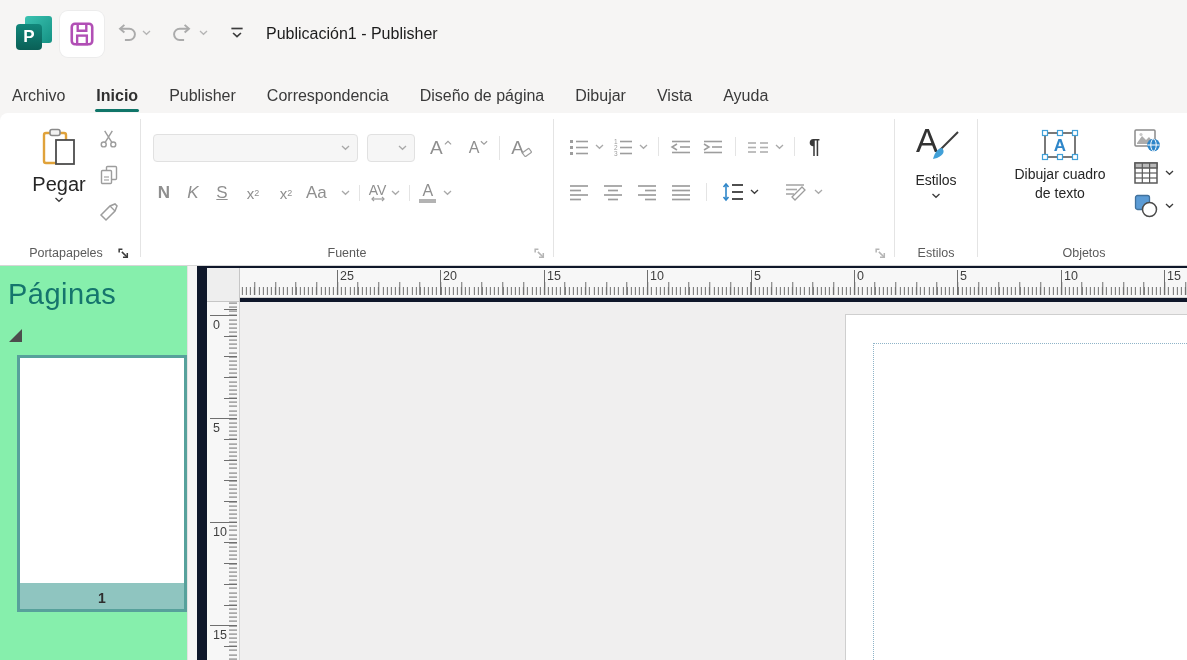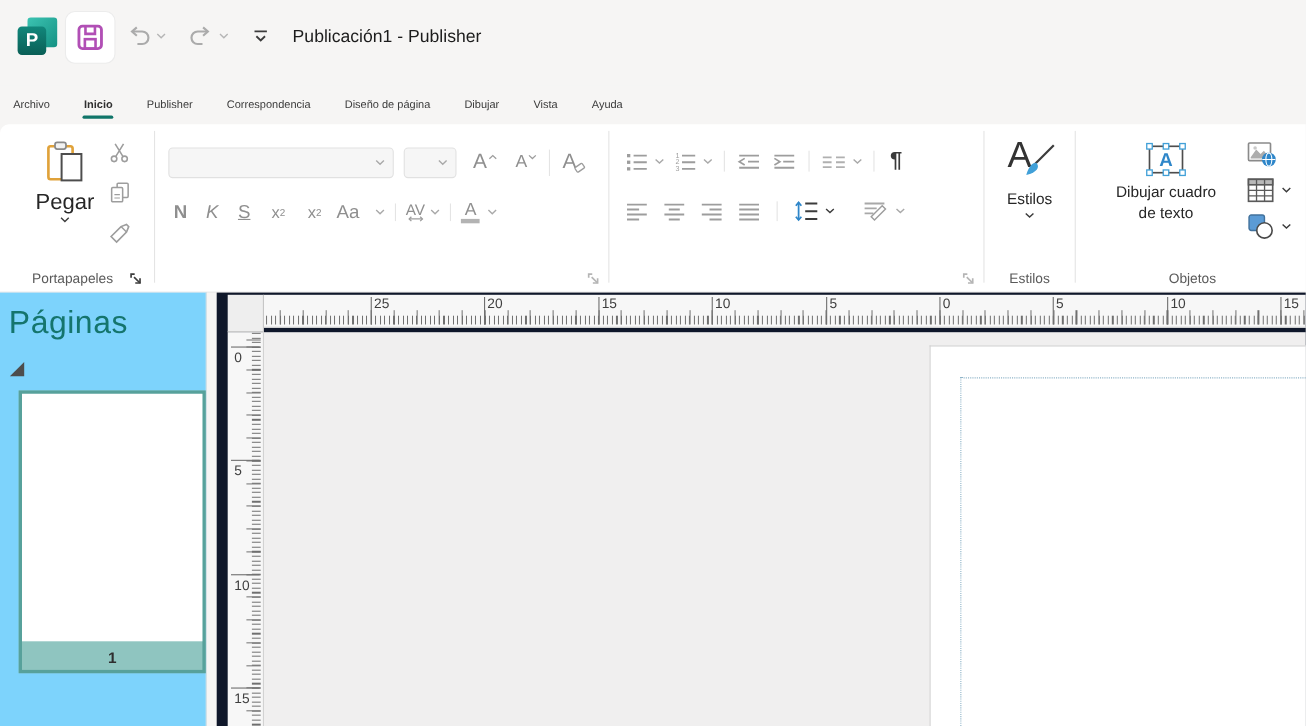--- a/index.html
+++ b/index.html
@@ -18,21 +18,21 @@
   .qat-save { position:absolute; left:60px; top:11px; width:44px; height:46px; background:#fff;
     border-radius:8px; box-shadow:0 0 0 1px #ececec; display:flex; align-items:center; justify-content:center; }
   .qat-btn { position:absolute; top:20px; display:flex; align-items:center; gap:3px; }
   #undo-group { left:113px; } #redo-group { left:170px; }
   .qat-custom { position:absolute; left:228px; top:24px; }
   #title-text { position:absolute; left:266px; top:25px; font-size:16px; color:#1c1c1c; }
 
   
   #tabrow { position:absolute; left:0; top:78px; width:1187px; height:35px; background:#f6f5f4;
     display:flex; align-items:center; gap:29px; padding-left:11px; }
-  .tab { font-size:10px; color:#3a3a3a; position:relative; padding:6px 1px; cursor:default; white-space:nowrap; }
+  .tab { font-size:16px; color:#3a3a3a; position:relative; padding:6px 1px; cursor:default; white-space:nowrap; }
   .tab.active { font-weight:bold; color:#303030; }
   .tab.active::after { content:""; position:absolute; left:0; right:0; bottom:-1px; height:3px;
     border-radius:2px; background:#107569; }
 
   
   #ribbon { position:absolute; left:0; top:113px; width:1187px; height:153px; background:#fff;
     border-bottom:1px solid #d6d6d6; border-radius:8px 0 0 0; display:flex; }
   .group { position:relative; height:100%; flex:0 0 auto; }
   .group-sep { width:1px; background:#e4e4e4; margin:6px 0 8px 0; flex:0 0 auto; }
   .group-label { position:absolute; bottom:5px; left:0; right:0; text-align:center;
@@ -77,21 +77,21 @@
   .estilos-art { position:relative; width:44px; height:42px; }
   .estilos-art .bigA { font-size:33px; color:#333; font-weight:500; position:absolute; left:2px; top:-4px; }
 
   
   #grp-objetos { width:212px; }
   #textbox-btn { position:absolute; left:18px; top:15px; width:128px; }
   .obj-col { position:absolute; left:155px; top:14px; display:flex; flex-direction:column; gap:8px; }
   .obj-item { display:flex; align-items:center; gap:6px; }
 
   
-  #pages-pane { position:absolute; left:0; top:266px; width:188px; height:394px; background:#7dd3fc;
+  #pages-pane { position:absolute; left:0; top:266px; width:188px; height:394px; background:#86efac;
     border-right:1px solid #e3e3e3; }
   #pages-title { position:absolute; left:8px; top:12px; font-size:29px; color:#15756d; letter-spacing:0.5px; }
   #pages-collapse { position:absolute; left:9px; top:63px; width:0; height:0;
     border-bottom:13px solid #4d4d4d; border-left:13px solid transparent; }
   #page-thumb { position:absolute; left:17px; top:89px; width:170px; height:257px;
     border:3px solid #57a19b; background:#8fc5c0; }
   #page-thumb .sheet { position:absolute; left:0; top:0; right:0; bottom:26px; background:#fff; }
   #page-thumb .num { position:absolute; left:0; right:0; bottom:3px; text-align:center;
     font-size:14px; font-weight:bold; color:#2e2e2e; }
 
@@ -291,20 +291,21 @@
       <span class="smallbtn" style="gap:7px;">
         <span class="colorA">
           <span class="glyph" style="font-size:16px;">A</span>
           <span class="bar"></span>
         </span>
         <svg class="chev" width="9" height="6" viewBox="0 0 9 6">
           <path d="M1 1 L4.5 4.3 L8 1" fill="none" stroke="#a9a9a9" stroke-width="1.3"></path>
           </svg>
       </span>
     </div>
+    <span class="group-label">Fuente</span>
     <svg class="launcher" width="13" height="13" viewBox="0 0 12 12">
       <path d="M2 5 V2 H5" fill="none" stroke="#b5b5b5" stroke-width="1.4"></path>
       <path d="M4.5 4.5 L9.5 9.5" stroke="#b5b5b5" stroke-width="1.4"></path>
       <path d="M9.5 5.5 V9.5 H5.5" fill="none" stroke="#b5b5b5" stroke-width="1.4"></path>
     </svg>
   </div>
   <div class="group-sep"></div>
 
   <div class="group" id="grp-parrafo">
     <div class="row" id="parrafo-r1">

